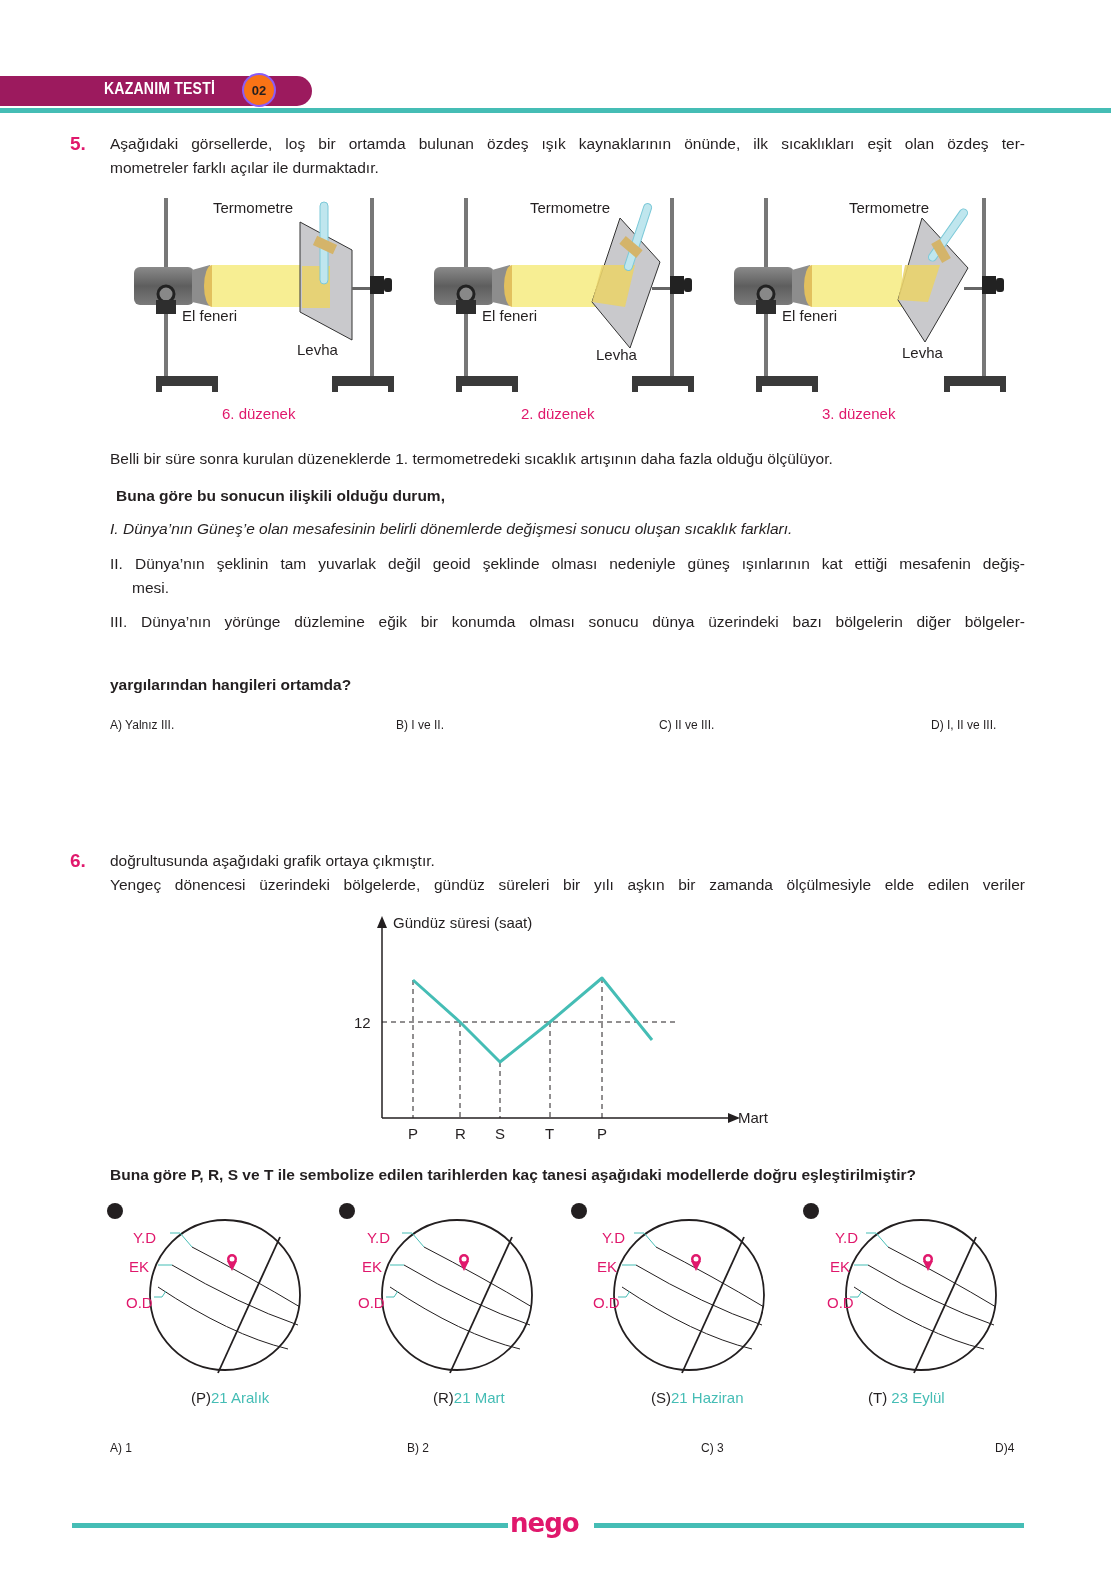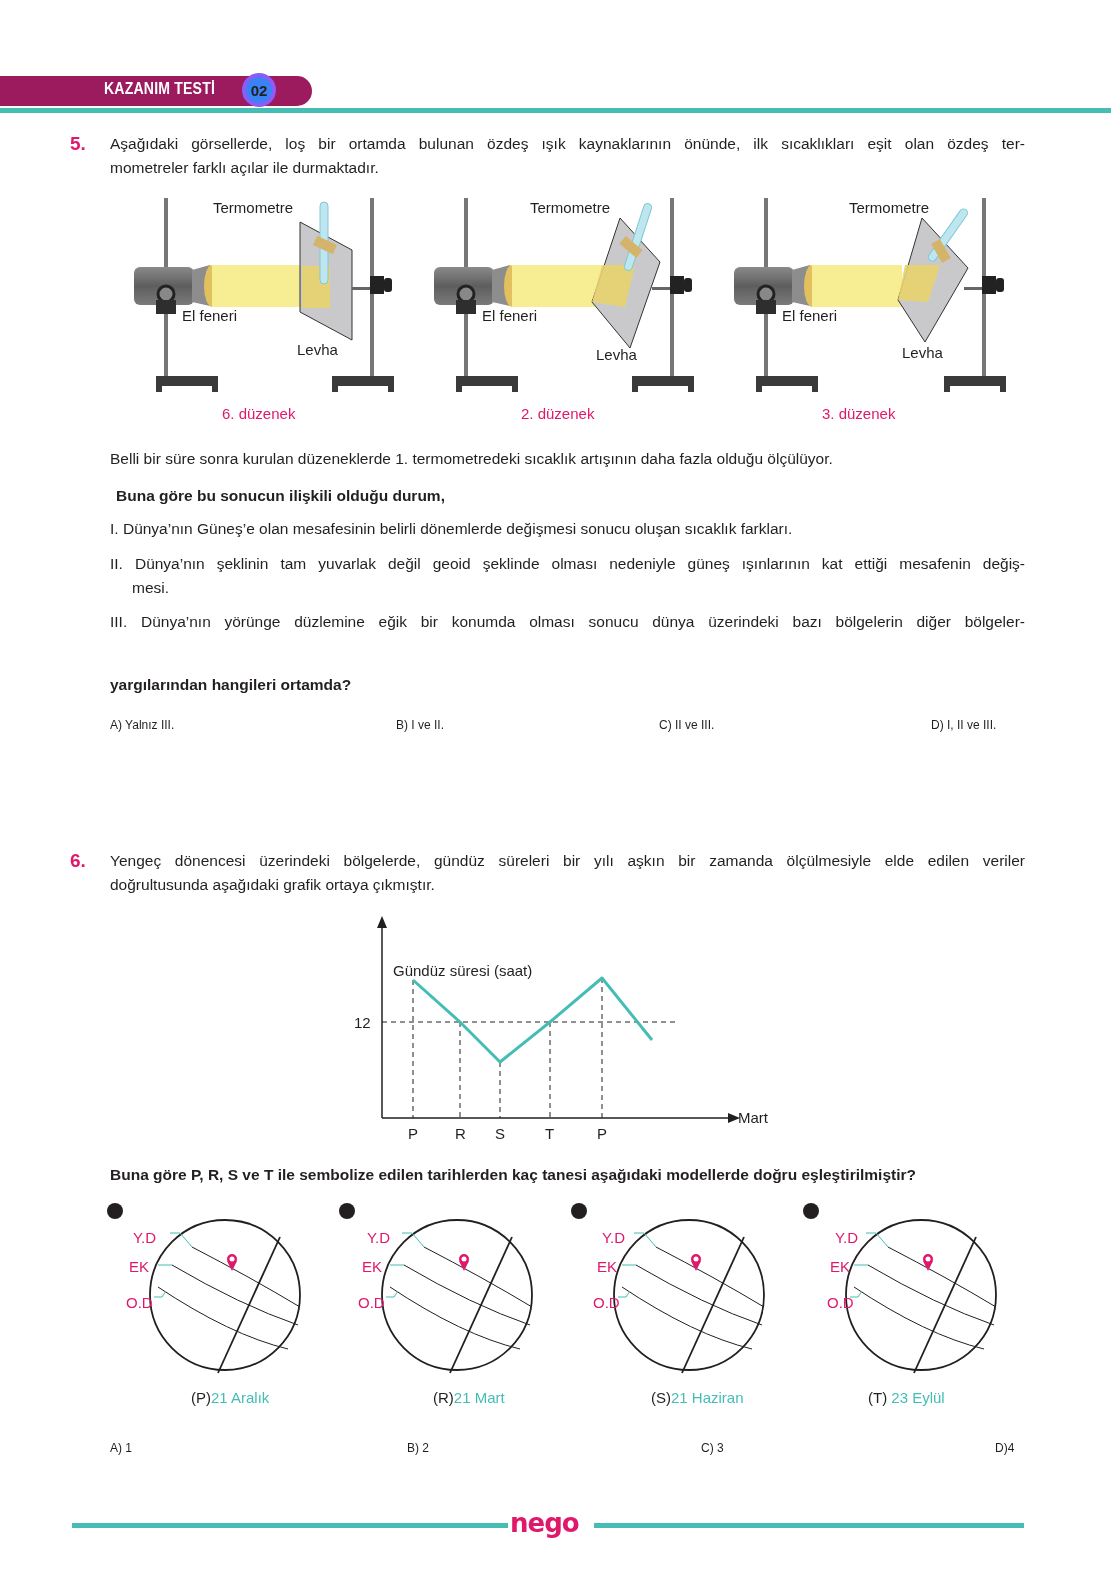--- a/index.html
+++ b/index.html
@@ -6,22 +6,22 @@
   body { width: 1111px; height: 1593px; position: relative; overflow: hidden;
          font-family: "Liberation Sans", "DejaVu Sans", sans-serif; color: #231f20; }
   .abs { position: absolute; }
 
   
   .hdr-bar { position: absolute; left: 0; top: 76px; width: 312px; height: 30px;
              background: #9c1a5e; border-radius: 0 15px 15px 0; }
   .hdr-title { position: absolute; left: 104px; top: 80px; color: #fff; font-weight: bold;
                font-size: 16px; letter-spacing: 0.2px; transform: scaleX(0.88); transform-origin: left; }
   .hdr-badge { position: absolute; left: 242px; top: 73px; width: 34px; height: 34px; border-radius: 50%;
-               background: #3b82f6; border: 4px solid #8b5cf6; box-sizing: border-box;
-               display: flex; align-items: center; justify-content: center; font-weight: bold; font-size: 15px; color: #231f20; }
+               background: #f97316; border: 2px solid #8b5cf6; box-sizing: border-box;
+               display: flex; align-items: center; justify-content: center; font-weight: bold; font-size: 13px; color: #231f20; }
   .hdr-line { position: absolute; left: 0; top: 108px; width: 1111px; height: 5px; background: #45bdb5; }
 
   .qnum { position: absolute; font-weight: bold; font-size: 19px; color: #e0186c; }
   .para { position: absolute; font-size: 15.5px; line-height: 24px; color: #231f20; }
   .bold { font-weight: bold; }
   .lbl { position: absolute; font-size: 15px; color: #231f20; white-space: nowrap; }
   .pink { color: #e0186c; }
   .teal { color: #45bdb5; }
   .opt { position: absolute; font-size: 12px; color: #231f20; white-space: nowrap; }
 
@@ -122,63 +122,63 @@
 <div class="lbl pink" style="left:521px; top:405px;">2. düzenek</div>
 
 <div class="lbl" style="left:849px; top:199px;">Termometre</div>
 <div class="lbl" style="left:782px; top:307px;">El feneri</div>
 <div class="lbl" style="left:902px; top:344px;">Levha</div>
 <div class="lbl pink" style="left:822px; top:405px;">3. düzenek</div>
 
 <div class="para" style="left:110px; top:447px;">Belli bir süre sonra kurulan düzeneklerde 1. termometredeki sıcaklık artışının daha fazla olduğu ölçülüyor.</div>
 <div class="para bold" style="left:110px; top:484px;margin-left:6px;">Buna göre bu sonucun ilişkili olduğu durum,</div>
 
-<div class="para" style="left:110px; top:517px;">
+<div class="para" style="left:110px; top:517px;font-style:italic;">
   <span>I.</span>
   <span>Dünya’nın Güneş’e olan mesafesinin belirli dönemlerde değişmesi sonucu oluşan sıcaklık farkları.</span>
 </div>
 <div class="para" style="left:110px; top:552px; width:915px;">
   <div style="text-align:justify; text-align-last:justify;"><span>II.</span> <span>Dünya’nın şeklinin tam yuvarlak değil geoid şeklinde olması nedeniyle güneş ışınlarının kat ettiği mesafenin değiş-</span></div>
   <div style="padding-left:22px;">mesi.</div>
 </div>
 <div class="para" style="left:110px; top:610px; width:915px;">
   <div style="text-align:justify; text-align-last:justify;"><span>III.</span> <span>Dünya’nın yörünge düzlemine eğik bir konumda olması sonucu dünya üzerindeki bazı bölgelerin diğer bölgeler-</span></div>
 </div>
 
 <div class="para bold" style="left:110px; top:673px;">yargılarından hangileri ortamda?</div>
 
 <div class="opt" style="left:110px; top:718px;">A) Yalnız III.</div>
 <div class="opt" style="left:396px; top:718px;">B) I ve II.</div>
 <div class="opt" style="left:659px; top:718px;">C) II ve III.</div>
 <div class="opt" style="left:931px; top:718px;">D) I, II ve III.</div>
 
 <div class="qnum" style="left:70px; top:850px;">6.</div>
 <div class="para" style="left:110px; top:849px; width:915px;">
+  <div>doğrultusunda aşağıdaki grafik ortaya çıkmıştır.</div>
   <div style="text-align:justify; text-align-last:justify;">Yengeç dönencesi üzerindeki bölgelerde, gündüz süreleri bir yılı aşkın bir zamanda ölçülmesiyle elde edilen veriler</div>
-  <div>doğrultusunda aşağıdaki grafik ortaya çıkmıştır.</div>
 </div>
 
 <svg class="abs" style="left:340px; top:910px;" width="450" height="240">
 
   <line x1="42" y1="14" x2="42" y2="208" stroke="#231f20" stroke-width="1.5"></line>
   <polygon points="42,6 37,18 47,18" fill="#231f20"></polygon>
   <line x1="42" y1="208" x2="392" y2="208" stroke="#231f20" stroke-width="1.5"></line>
   <polygon points="400,208 388,203 388,213" fill="#231f20"></polygon>
 
   <line x1="42" y1="112" x2="335" y2="112" stroke="#231f20" stroke-width="1" stroke-dasharray="5,4"></line>
 
   <line x1="73" y1="70" x2="73" y2="208" stroke="#231f20" stroke-width="1" stroke-dasharray="5,4"></line>
   <line x1="120" y1="112" x2="120" y2="208" stroke="#231f20" stroke-width="1" stroke-dasharray="5,4"></line>
   <line x1="160" y1="152" x2="160" y2="208" stroke="#231f20" stroke-width="1" stroke-dasharray="5,4"></line>
   <line x1="210" y1="112" x2="210" y2="208" stroke="#231f20" stroke-width="1" stroke-dasharray="5,4"></line>
   <line x1="262" y1="68" x2="262" y2="208" stroke="#231f20" stroke-width="1" stroke-dasharray="5,4"></line>
 
   <polyline points="73,70 120,112 160,152 210,112 262,68 312,130" fill="none" stroke="#45bdb5" stroke-width="3" stroke-linejoin="round"></polyline>
 </svg>
-<div class="lbl" style="left:393px; top:914px;margin-top:48px;">Gündüz süresi (saat)</div>
+<div class="lbl" style="left:393px; top:914px;">Gündüz süresi (saat)</div>
 <div class="lbl" style="left:354px; top:1014px;">12</div>
 <div class="lbl" style="left:738px; top:1109px;">Mart</div>
 <div class="lbl" style="left:408px; top:1125px;">P</div>
 <div class="lbl" style="left:455px; top:1125px;">R</div>
 <div class="lbl" style="left:495px; top:1125px;">S</div>
 <div class="lbl" style="left:545px; top:1125px;">T</div>
 <div class="lbl" style="left:597px; top:1125px;">P</div>
 
 <div class="para bold" style="left:110px; top:1163px;">Buna göre P, R, S ve T ile sembolize edilen tarihlerden kaç tanesi aşağıdaki modellerde doğru eşleştirilmiştir?</div>
 

